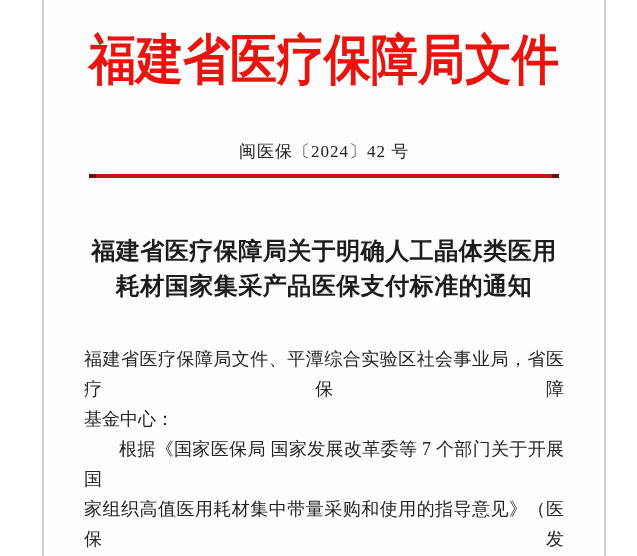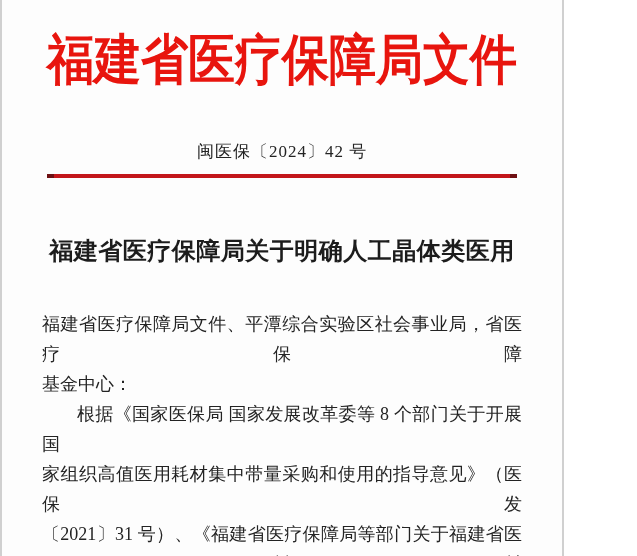--- a/index.html
+++ b/index.html
@@ -10,20 +10,21 @@
   .page {
     position: relative;
     width: 564px;
     height: 556px;
     box-sizing: border-box;
     overflow: hidden;
     background: var(--page-bg, #fdfdfd);
     border-left: 2px solid var(--edge-gray, #d0d0d0);
     border-right: 2px solid var(--edge-gray, #d0d0d0);
     font-family: "Liberation Serif", "DejaVu Serif", serif;
+    margin-left: 42px;
   }
   
   .letterhead {
     margin: 28px auto 0;
     width: 560px;
     font-size: 54px;
     line-height: 64px;
     font-weight: 700;
     color: var(--red, #e8150e);
     text-align: center;
@@ -96,24 +97,25 @@
 <div class="page">
 
   <div class="letterhead">福建省医疗保障局文件</div>
 
   <div class="doc-number">闽医保〔2024〕42 号</div>
 
   <div class="red-rule"></div>
 
   <div class="doc-title">
     <div>福建省医疗保障局关于明确人工晶体类医用</div>
+    <div>耗材国家集采产品医保支付标准的通知</div>
   </div>
 
   <div class="body-text">
     <div class="line just">福建省医疗保障局文件、平潭综合实验区社会事业局，省医疗保障</div>
     <div class="line">基金中心：</div>
-    <div class="line just indent">根据《国家医保局 国家发展改革委等 8 个部门关于开展国</div>
+    <div class="line just indent">根据《国家医保局 国家发展改革委等 7 个部门关于开展国</div>
     <div class="line just">家组织高值医用耗材集中带量采购和使用的指导意见》（医保发</div>
     <div class="line just">〔2021〕31 号）、《福建省医疗保障局等部门关于福建省医用耗材</div>
 
   </div>
 
 </div>
 
 </body></html>

